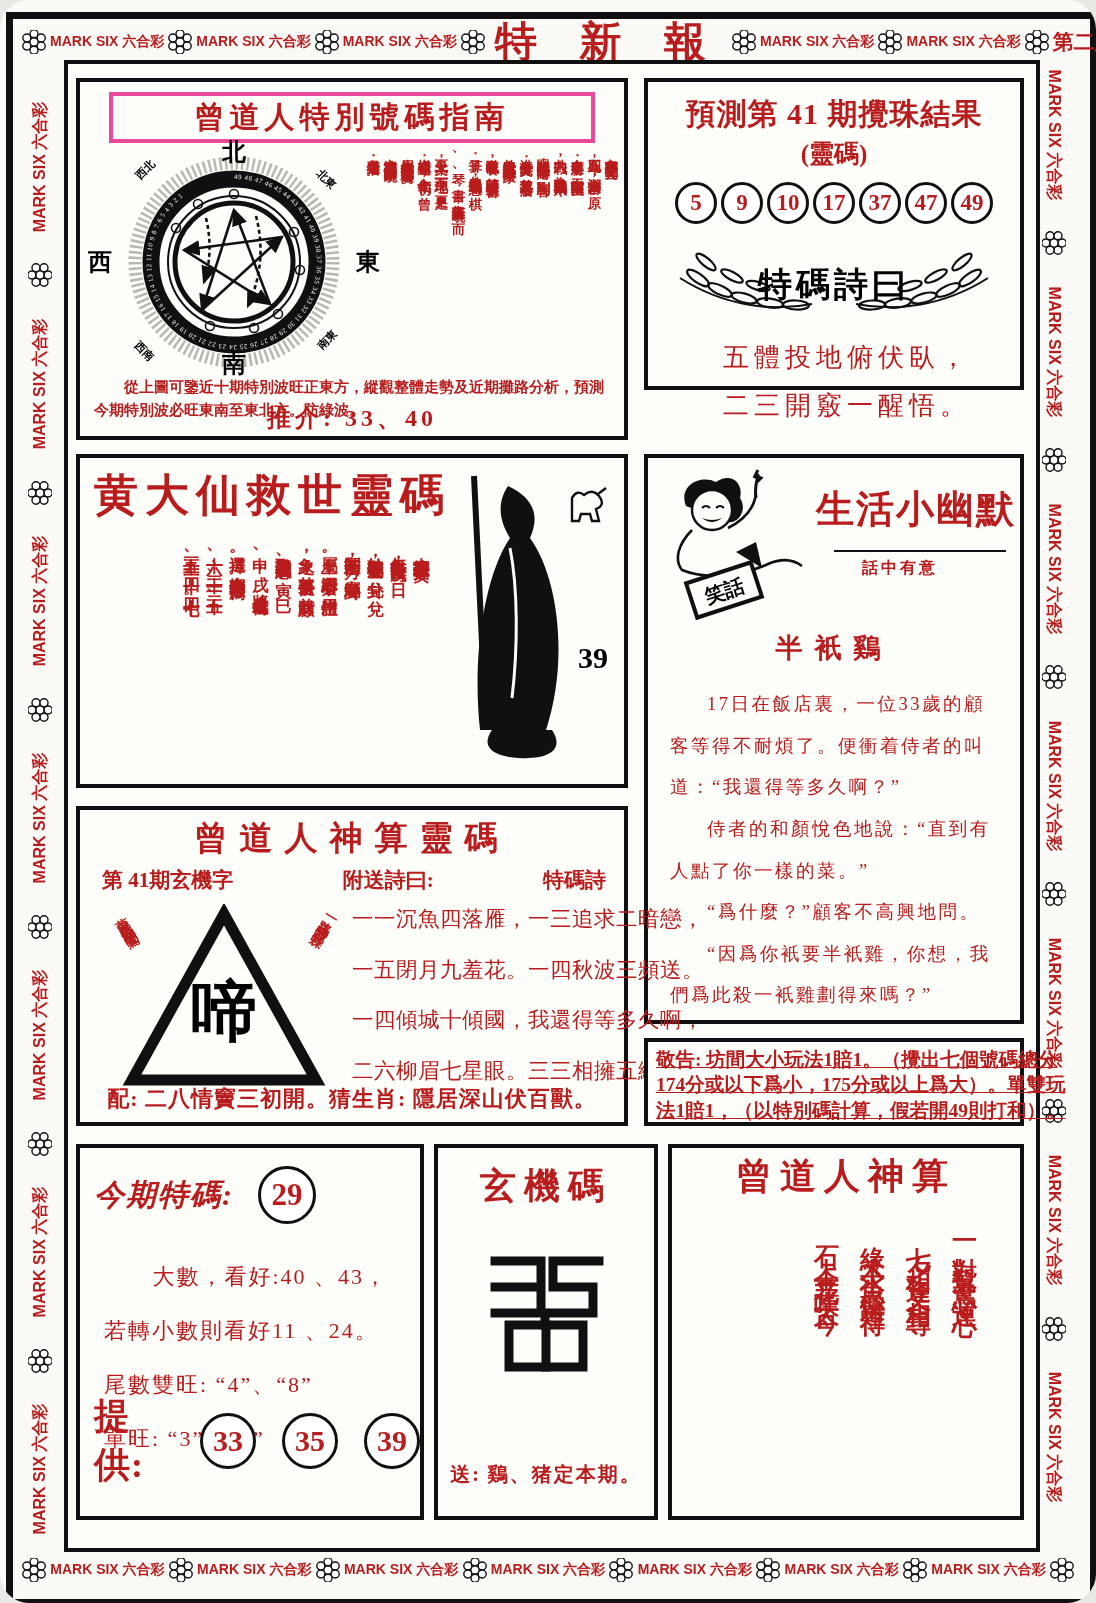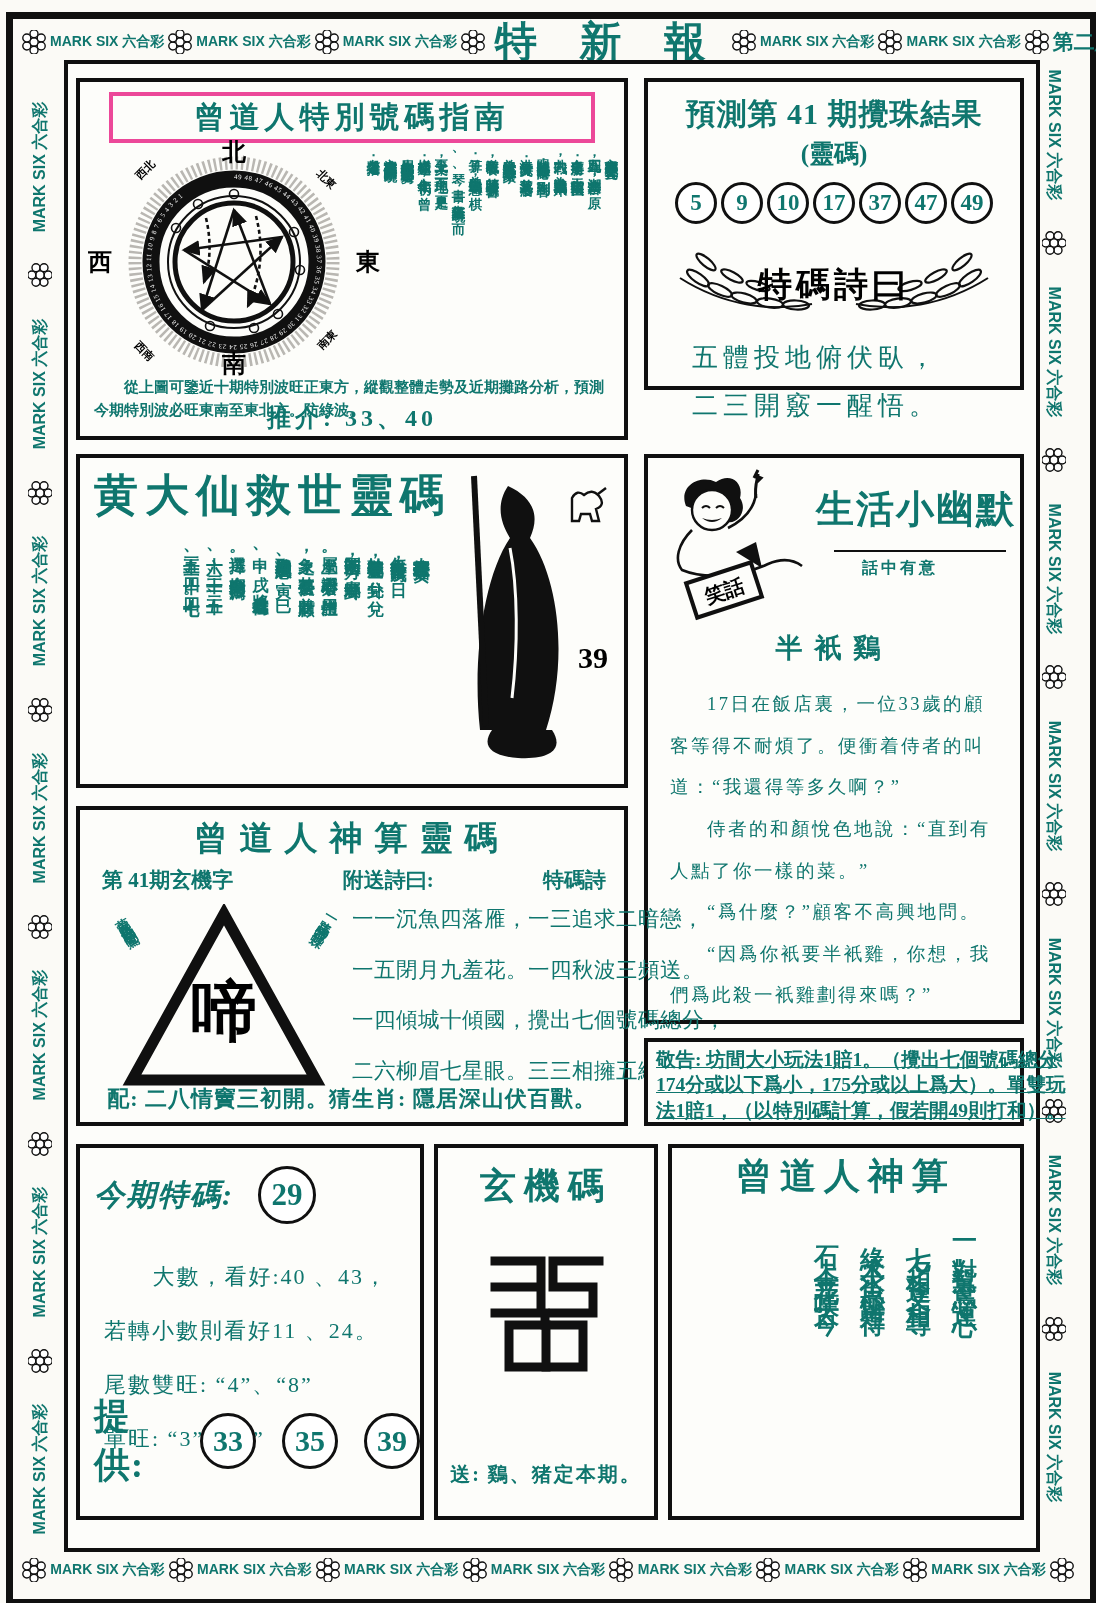--- a/index.html
+++ b/index.html
@@ -1,17 +1,17 @@
 <!DOCTYPE html>
 <html><head>
 <meta charset="utf-8">
 <style>
   html,body{margin:0;padding:0;background:#e9e8e4;}
-  .sheet{position:relative;width:1096px;height:1603px;background:#fbfaf6;color:#0f766e;
-         font-family:"Liberation Serif","DejaVu Serif",serif;overflow:hidden;}
+  .sheet{position:relative;width:1096px;height:1603px;background:#fbfaf6;color:#b91c1c;
+         font-family:"Liberation Serif","DejaVu Serif",serif;overflow:hidden;border-radius:29px;}
   .outer-frame{position:absolute;left:6px;top:12px;width:1077px;height:1580px;border:7px solid #101010;}
   
   .band{display:flex;align-items:center;gap:4px;}
   .band-top{position:absolute;left:22px;top:22px;width:1052px;height:40px;justify-content:space-between;}
   .band-bottom{position:absolute;left:22px;top:1552px;width:1052px;height:36px;justify-content:space-between;}
   .band-left{position:absolute;left:20px;top:1548px;width:1460px;height:40px;transform-origin:0 0;
              transform:rotate(-90deg);justify-content:space-around;}
   .band-right{position:absolute;left:1074px;top:56px;width:1460px;height:40px;transform-origin:0 0;
              transform:rotate(90deg);justify-content:space-around;}
   .brand{font-family:"Liberation Sans","DejaVu Sans",sans-serif;font-weight:bold;font-size:14px;
@@ -37,21 +37,21 @@
   .guide-reco-line{position:absolute;left:0;right:0;bottom:2px;text-align:center;font-size:24px;
                    font-weight:900;letter-spacing:4px;margin-top:41px;}
   
   .box-predict{left:576px;top:14px;width:380px;height:312px;}
   .predict-title{text-align:center;font-size:30px;font-weight:900;letter-spacing:1px;margin-top:12px;}
   .predict-sub{text-align:center;font-size:25px;font-weight:900;margin-top:2px;}
   .num-row{display:flex;justify-content:center;gap:4px;margin-top:12px;}
   .num-c{display:inline-flex;width:42px;height:42px;border:3px solid #101010;border-radius:50%;
          align-items:center;justify-content:center;font-size:23px;font-weight:700;background:#fff;box-sizing:border-box;}
   .wreath{display:block;margin:10px auto 0;}
-  .predict-poem{margin-top:8px;padding-left:44px;font-size:26px;letter-spacing:5px;line-height:1.85;}
+  .predict-poem{margin-top:8px;padding-left:44px;font-size:26px;letter-spacing:5px;line-height:1.85;margin-left:31px;}
   
   .box-wong{left:8px;top:390px;width:552px;height:334px;}
   .wong-title{position:absolute;left:14px;top:8px;font-size:44px;font-weight:900;letter-spacing:7px;}
   .wong-cols{position:absolute;left:14px;top:86px;width:340px;height:236px;font-size:16.5px;
              font-weight:600;letter-spacing:1px;line-height:21px;}
   .wong-cols .vcol{margin:0 2px;}
   .deity{position:absolute;right:6px;top:10px;}
   
   .box-humor{left:576px;top:390px;width:380px;height:570px;}
   .cartoon{position:absolute;left:10px;top:10px;}
@@ -433,21 +433,21 @@
         <div class="slant slant-l">萬家春色柳鬧鶯</div>
         <svg class="tri-svg" width="204" height="186" viewBox="0 0 204 186">
           <polygon points="102,10 10,176 194,176" fill="none" stroke="#101010" stroke-width="11"></polygon>
           <text x="102" y="130" text-anchor="middle" font-size="66" font-weight="bold">啼</text>
         </svg>
         <div class="slant slant-r">一路馬啼花引蝶</div>
       </div>
       <div class="shen-poems">
           <div>一一沉魚四落雁，一三追求二暗戀，</div>
           <div>一五閉月九羞花。一四秋波三頻送。</div>
-          <div>一四傾城十傾國，攪出七個號碼總分，</div>
+          <div>一四傾城十傾國，我還得等多久啊，</div>
           <div>二六柳眉七星眼。三三相擁五纏綿。</div>
         </div>
       <div class="shen-match">配: 二八情竇三初開。猜生肖: 隱居深山伏百獸。</div>
     </div>
 
     <div class="box box-notice">
         <div class="notice-line">敬告: 坊間大小玩法1賠1。（攪出七個號碼總分</div>
         <div class="notice-line">174分或以下爲小，175分或以上爲大）。單雙玩</div>
         <div class="notice-line">法1賠1，（以特別碼計算，假若開49則打和）。</div>
       </div>

